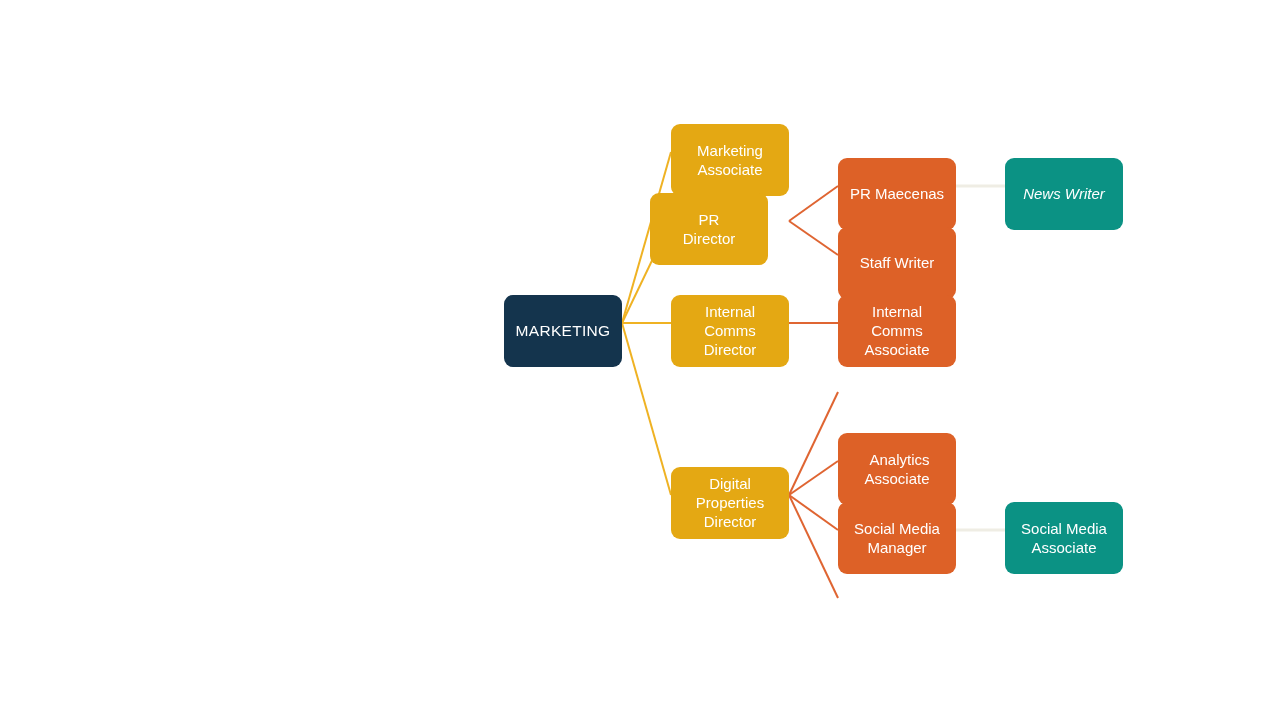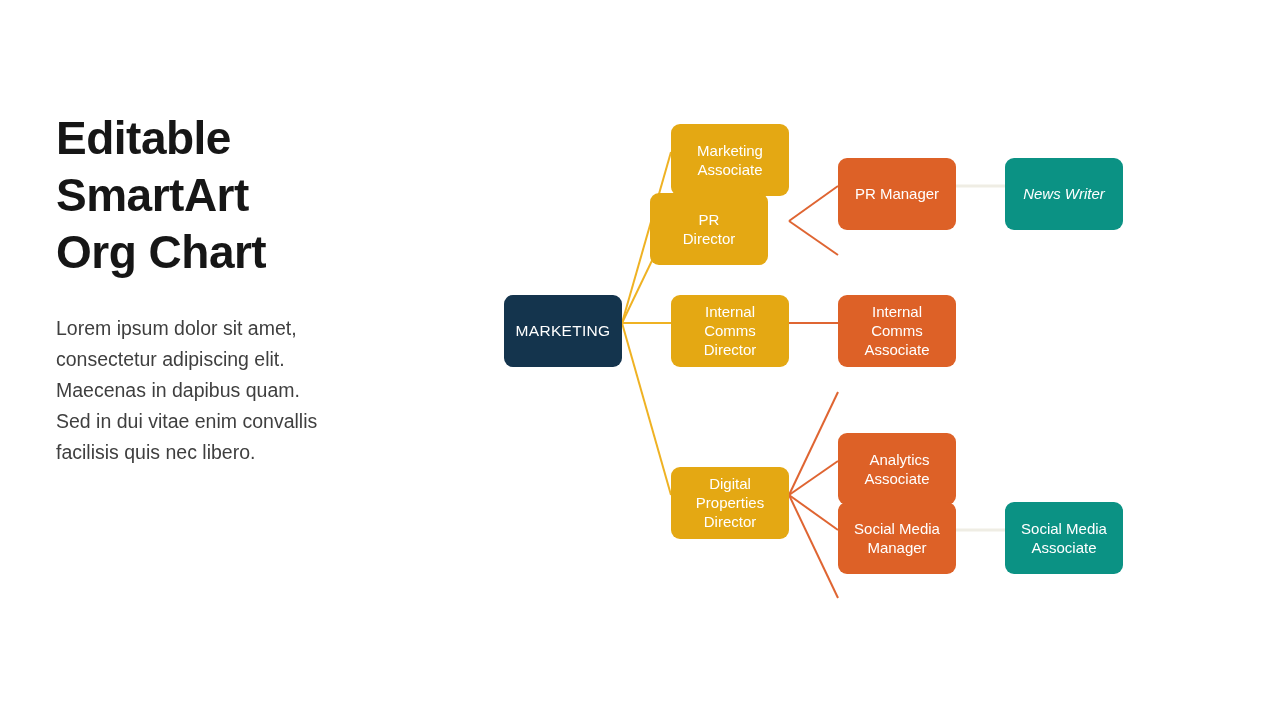--- a/index.html
+++ b/index.html
@@ -66,30 +66,20 @@
   .node.l1 { background: var(--level1-bg, #14344D); font-size: 15.5px; letter-spacing: 0.3px; }
   .node.l2 { background: var(--level2-bg, #E4A813); }
   .node.l3 { background: var(--level3-bg, #DD6127); }
   .node.l4 { background: var(--level4-bg, #0B9284); }
 </style>
 </head>
 <body>
 
 <div class="slide">
 
-  <div class="text-panel">
-    <h1 class="slide-title">Editable
-SmartArt
-Org Chart</h1>
-    <p class="slide-body">Lorem ipsum dolor sit amet,
-consectetur adipiscing elit.
-Maecenas in dapibus quam.
-Sed in dui vitae enim convallis
-facilisis quis nec libero.</p>
-  </div>
 
   <div class="org-chart" id="org-chart">
     <svg class="edges-svg" id="edges-svg" width="1280" height="720">
         <line x1="622" y1="323" x2="671" y2="152" stroke="#EFB223" stroke-width="2"></line>
         <line x1="622" y1="323" x2="671" y2="221" stroke="#EFB223" stroke-width="2"></line>
         <line x1="622" y1="323" x2="671" y2="323" stroke="#EFB223" stroke-width="2"></line>
         <line x1="622" y1="323" x2="671" y2="495" stroke="#EFB223" stroke-width="2"></line>
         <line x1="789" y1="221" x2="838" y2="186" stroke="#DF6532" stroke-width="2"></line>
         <line x1="789" y1="221" x2="838" y2="255" stroke="#DF6532" stroke-width="2"></line>
         <line x1="789" y1="323" x2="838" y2="323" stroke="#DF6532" stroke-width="2"></line>
@@ -105,21 +95,22 @@
       <div class="node l2" style="left: 671px; top: 123.5px;">Marketing
 Associate</div>
       <div class="node l2" style="left: 650px; top: 192.5px;">PR
 Director</div>
       <div class="node l2" style="left: 671px; top: 294.5px;">Internal
 Comms
 Director</div>
       <div class="node l2" style="left: 671px; top: 466.5px;">Digital
 Properties
 Director</div>
-      <div class="node l3" style="left: 838px; top: 157.5px;">PR Manager</div>
+      <div class="node l3" style="left: 838px; top: 157.5px;">PR Maecenas</div>
+      <div class="node l3" style="left: 838px; top: 226.5px;">Staff Writer</div>
       <div class="node l3" style="left: 838px; top: 294.5px;">Internal
 Comms
 Associate</div>
       <div class="node l3" style="left: 838px; top: 432.5px; text-align: right;">Analytics
 Associate</div>
       <div class="node l3" style="left: 838px; top: 501.5px;">Social Media
 Manager</div>
       <div class="node l4" style="left: 1005px; top: 157.5px; font-style: italic;">News Writer</div>
       <div class="node l4" style="left: 1005px; top: 501.5px;">Social Media
 Associate</div>

